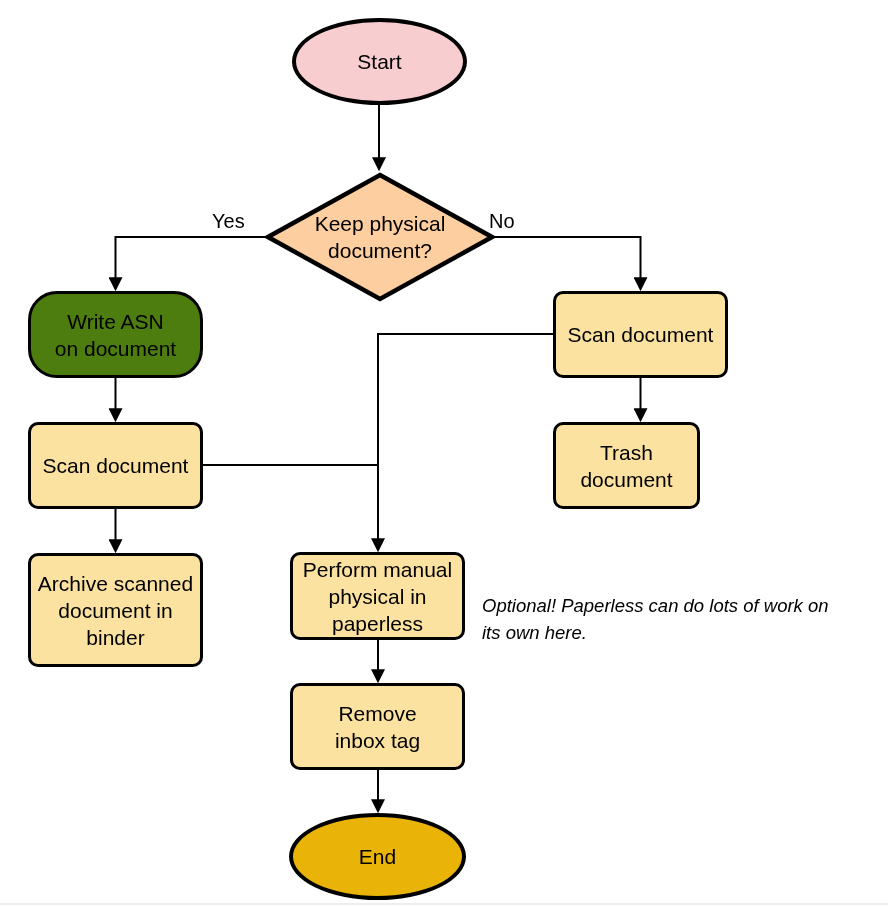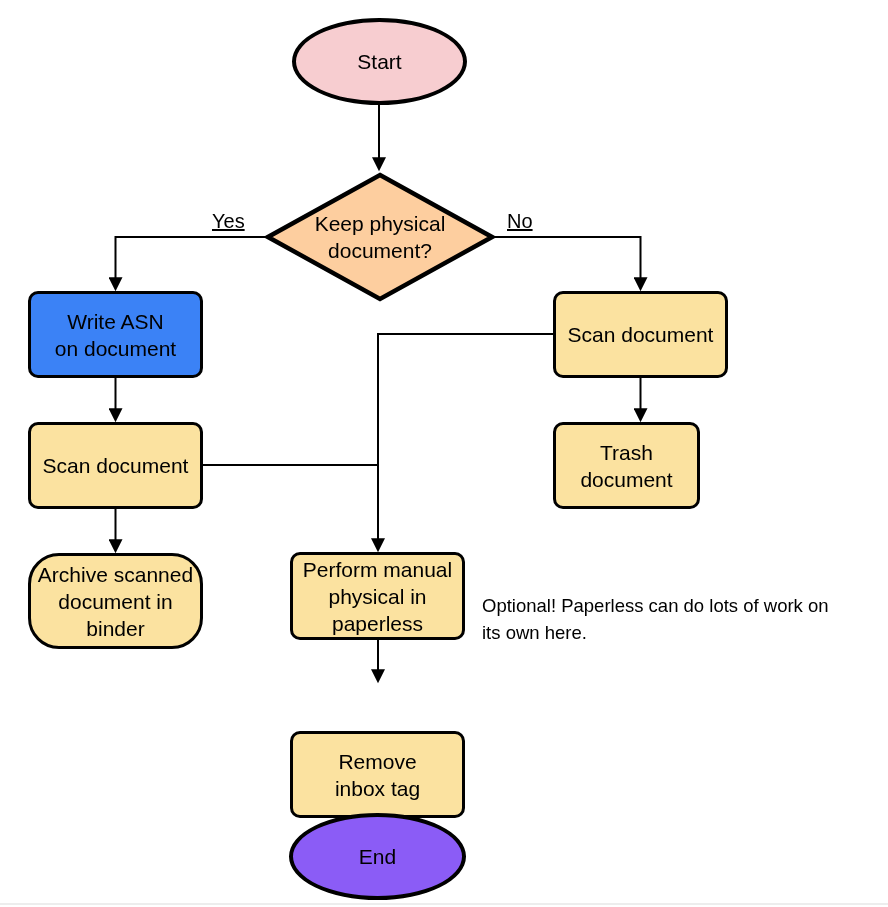--- a/index.html
+++ b/index.html
@@ -12,23 +12,23 @@
   .node{
     position:absolute;display:flex;align-items:center;justify-content:center;
     text-align:center;box-sizing:border-box;font-size:21px;line-height:27px;
   }
   .node .label{white-space:pre-line;position:relative;z-index:2;}
   .node.rect{border:3.5px solid #000;border-radius:10px;}
   .node.ellipse{border:4px solid #000;border-radius:50%;}
   .node.diamond{border:none;background:transparent;text-align:center;}
   .diamond-shape{position:absolute;left:0;top:0;width:100%;height:100%;z-index:1;}
   .diamond-shape polygon{stroke-width:4.5;}
-  .edge-label{position:absolute;font-size:20px;line-height:23px;text-decoration:underline;}
+  .edge-label{position:absolute;font-size:20px;line-height:23px;}
   .annotation{
-    position:absolute;font-size:18.5px;line-height:27px;
+    position:absolute;font-style:italic;font-size:18.5px;line-height:27px;
     white-space:pre-line;max-width:420px;
   }
   .bottom-edge{position:absolute;left:0;top:903px;width:888px;height:2px;}
 </style>
 </head>
 <body>
 
 <div class="canvas">
 
   <svg class="edges" width="888" height="907" viewBox="0 0 888 907" xmlns="http://www.w3.org/2000/svg">
@@ -54,58 +54,58 @@
   </div>
 
   <div class="node diamond" style="left: 265px; top: 172px; width: 230px; height: 130px;">
     <svg class="diamond-shape" viewBox="0 0 230 130" preserveAspectRatio="none" xmlns="http://www.w3.org/2000/svg">
       <polygon points="115,3 227,65 115,127 3,65" fill="#fdce9f" stroke="#000000"></polygon>
     </svg>
     <span class="label">Keep physical
 document?</span>
   </div>
 
-  <div class="node rect" style="left: 28px; top: 291px; width: 175px; height: 87px; background: #3b82f6; border-color: rgb(0, 0, 0);">
+  <div class="node rect" style="left: 28px; top: 291px; width: 175px; height: 87px; background: #4d7c0f; border-color: rgb(0, 0, 0); border-radius: 29px;">
     <span class="label">Write ASN
 on document</span>
   </div>
 
   <div class="node rect" style="left: 28px; top: 422px; width: 175px; height: 87px; background: rgb(251, 226, 160); border-color: rgb(0, 0, 0);">
     <span class="label">Scan document</span>
   </div>
 
-  <div class="node rect" style="left: 28px; top: 553px; width: 175px; height: 96px; background: rgb(251, 226, 160); border-color: rgb(0, 0, 0); border-radius: 31px;">
+  <div class="node rect" style="left: 28px; top: 553px; width: 175px; height: 114px; background: rgb(251, 226, 160); border-color: rgb(0, 0, 0);">
     <span class="label">Archive scanned
 document in
 binder</span>
   </div>
 
   <div class="node rect" style="left: 553px; top: 291px; width: 175px; height: 87px; background: rgb(251, 226, 160); border-color: rgb(0, 0, 0);">
     <span class="label">Scan document</span>
   </div>
 
   <div class="node rect" style="left: 553px; top: 422px; width: 147px; height: 87px; background: rgb(251, 226, 160); border-color: rgb(0, 0, 0);">
     <span class="label">Trash document</span>
   </div>
 
   <div class="node rect" style="left: 290px; top: 552px; width: 175px; height: 88px; background: rgb(251, 226, 160); border-color: rgb(0, 0, 0);">
     <span class="label">Perform manual
 physical in
 paperless</span>
   </div>
 
-  <div class="node rect" style="left: 290px; top: 683px; width: 175px; height: 87px; background: rgb(251, 226, 160); border-color: rgb(0, 0, 0); margin-top: 48px;">
+  <div class="node rect" style="left: 290px; top: 683px; width: 175px; height: 87px; background: rgb(251, 226, 160); border-color: rgb(0, 0, 0);">
     <span class="label">Remove
 inbox tag</span>
   </div>
 
-  <div class="node ellipse" style="left: 289px; top: 813px; width: 177px; height: 87px; background: #8b5cf6; border-color: rgb(0, 0, 0);">
+  <div class="node ellipse" style="left: 289px; top: 813px; width: 177px; height: 87px; background: #eab308; border-color: rgb(0, 0, 0);">
     <span class="label">End</span>
   </div>
 
   <span class="edge-label" style="left: 212px; top: 210px;">Yes</span>
-  <span class="edge-label" style="left: 507px; top: 210px;">No</span>
+  <span class="edge-label" style="left: 489px; top: 210px;">No</span>
 
   <div class="annotation" style="left: 482px; top: 592px;">Optional! Paperless can do lots of work on
 its own here.</div>
 
   <div class="bottom-edge" style="background: rgb(237, 237, 237);"></div>
 </div>
 
 </body></html>

